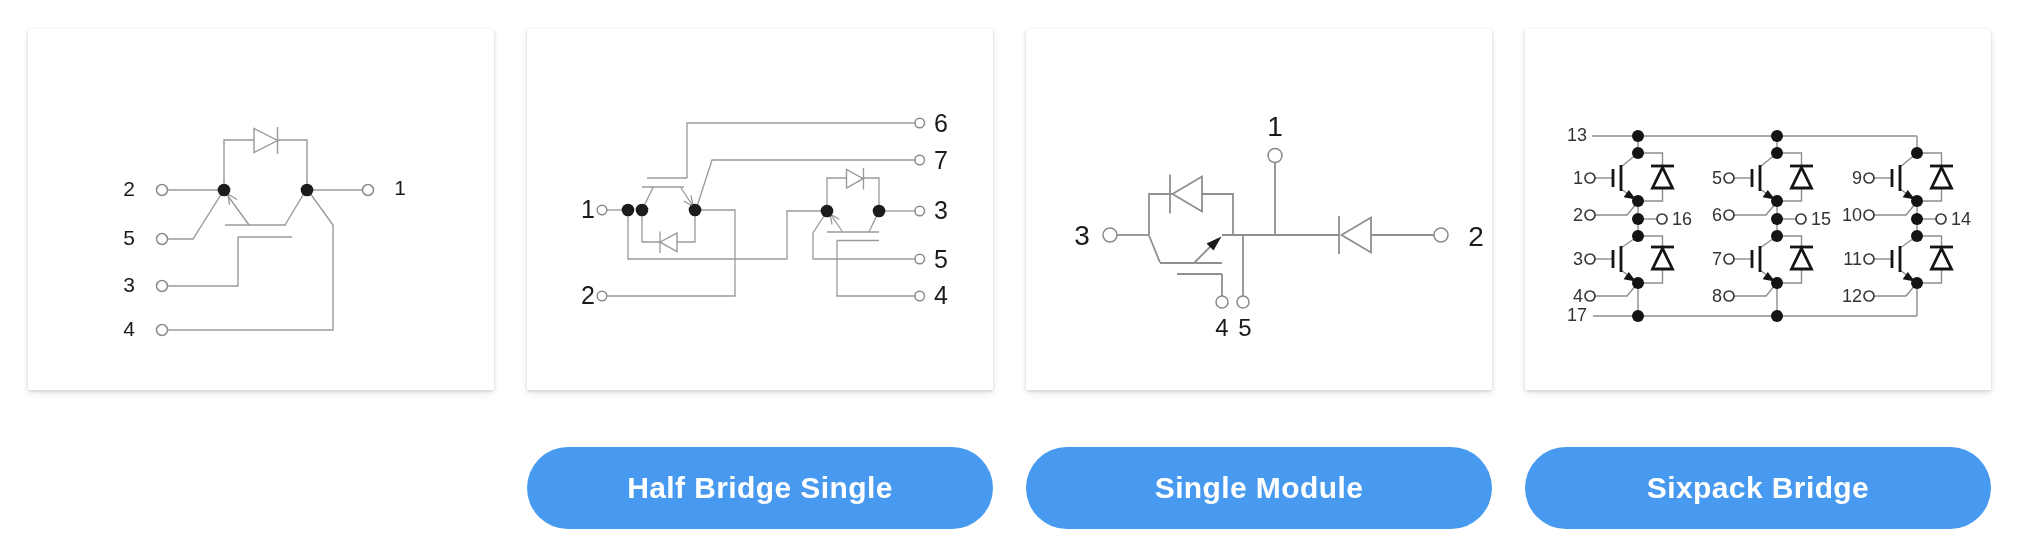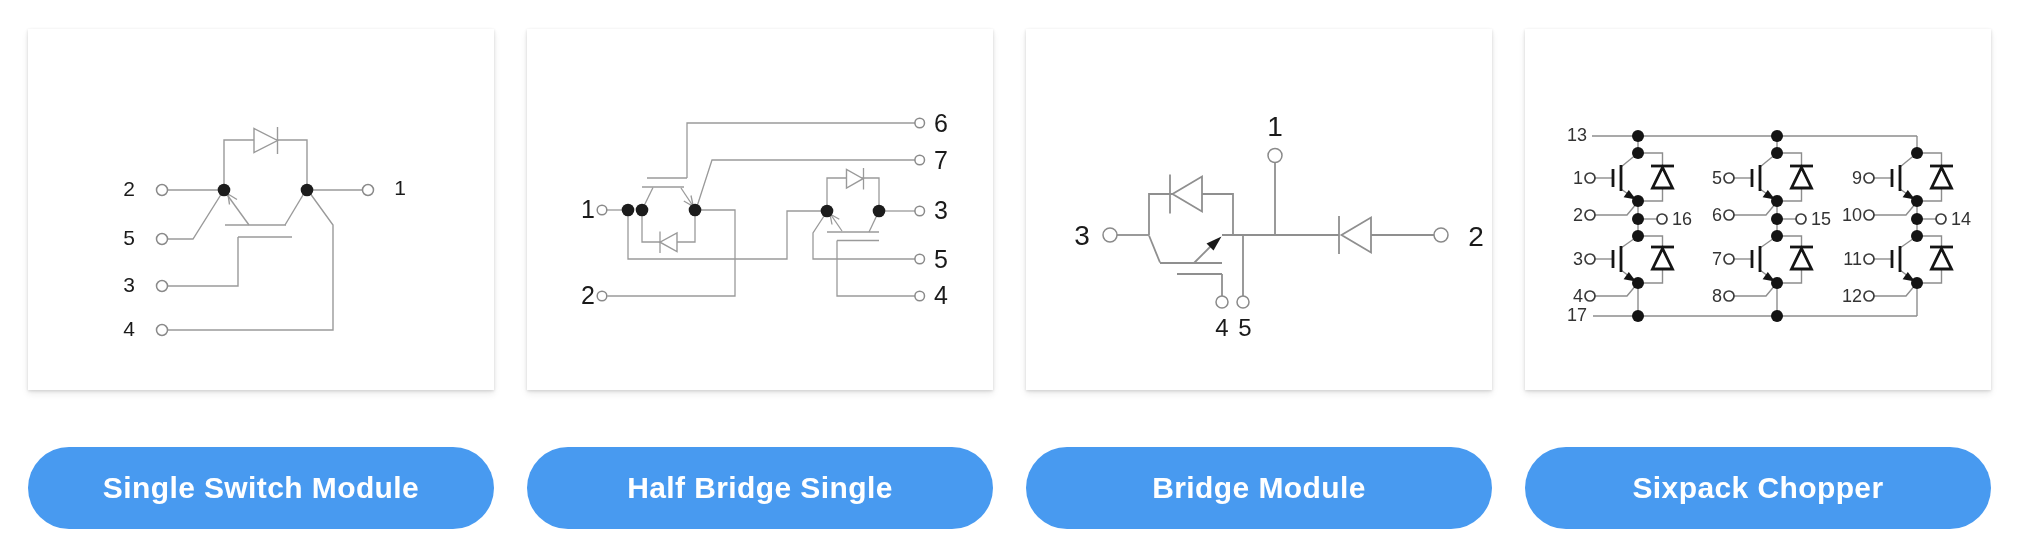--- a/index.html
+++ b/index.html
@@ -74,21 +74,20 @@
         </g>
         <g class="lbl f21" text-anchor="middle">
           <text x="101" y="166.5">2</text>
           <text x="101" y="215.5">5</text>
           <text x="101" y="262.5">3</text>
           <text x="101" y="306.5">4</text>
           <text x="372" y="166">1</text>
         </g>
       </svg>
     </figure>
-    <button class="pill">Single Switch Module</button>
   </section>
 
   <section class="module">
     <figure class="panel">
       <svg viewBox="0 0 466 361" width="466" height="361">
         <g>
           <path class="w2" d="M80,181 H95"></path>
           <path class="w2" d="M120,149 H160"></path>
           <path class="w2" d="M160,149 V94 H388"></path>
           <path class="w2" d="M115,158 H157"></path>
@@ -181,21 +180,21 @@
         </g>
         <g class="lbl" text-anchor="middle">
           <text class="f28" x="249" y="107">1</text>
           <text class="f28" x="56" y="216">3</text>
           <text class="f28" x="450" y="217">2</text>
           <text class="f24" x="196" y="307">4</text>
           <text class="f24" x="219" y="307">5</text>
         </g>
       </svg>
     </figure>
-    <button class="pill">Bridge Module</button>
+    <button class="pill">Single Module</button>
   </section>
 
   <section class="module">
     <figure class="panel">
       <svg viewBox="0 0 466 361" width="466" height="361">
         <defs>
           <g id="sp-leg">
             <path class="bw" d="M113,107 V124"></path>
             <path class="bw" d="M70,149 H88"></path>
             <path class="bw" d="M96,138 L113,124"></path>
@@ -261,16 +260,16 @@
           <text text-anchor="end" x="337" y="155">9</text>
           <text text-anchor="end" x="337" y="192">10</text>
           <text text-anchor="end" x="337" y="236">11</text>
           <text text-anchor="end" x="337" y="273">12</text>
           <text x="147" y="196">16</text>
           <text x="286" y="196">15</text>
           <text x="426" y="196">14</text>
         </g>
       </svg>
     </figure>
-    <button class="pill">Sixpack Chopper</button>
+    <button class="pill">Sixpack Bridge</button>
   </section>
 
 </div>
 
 </body></html>

